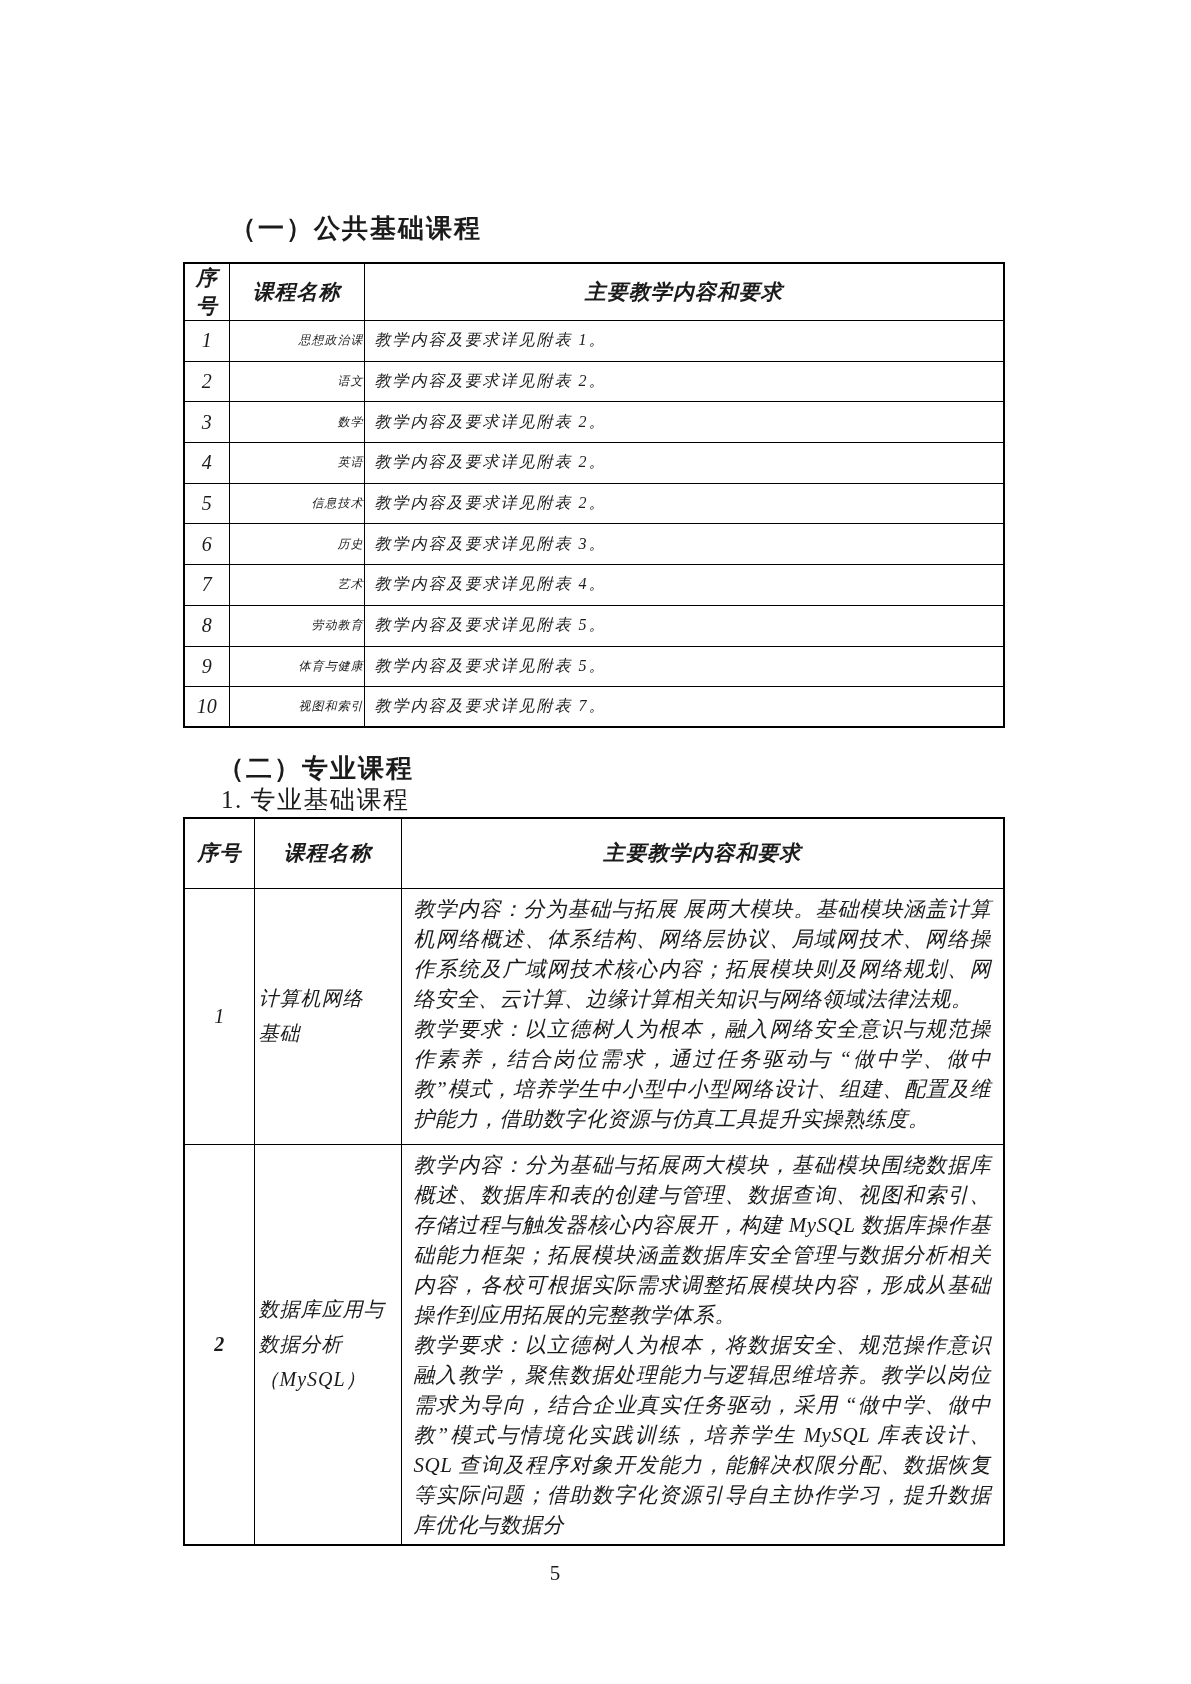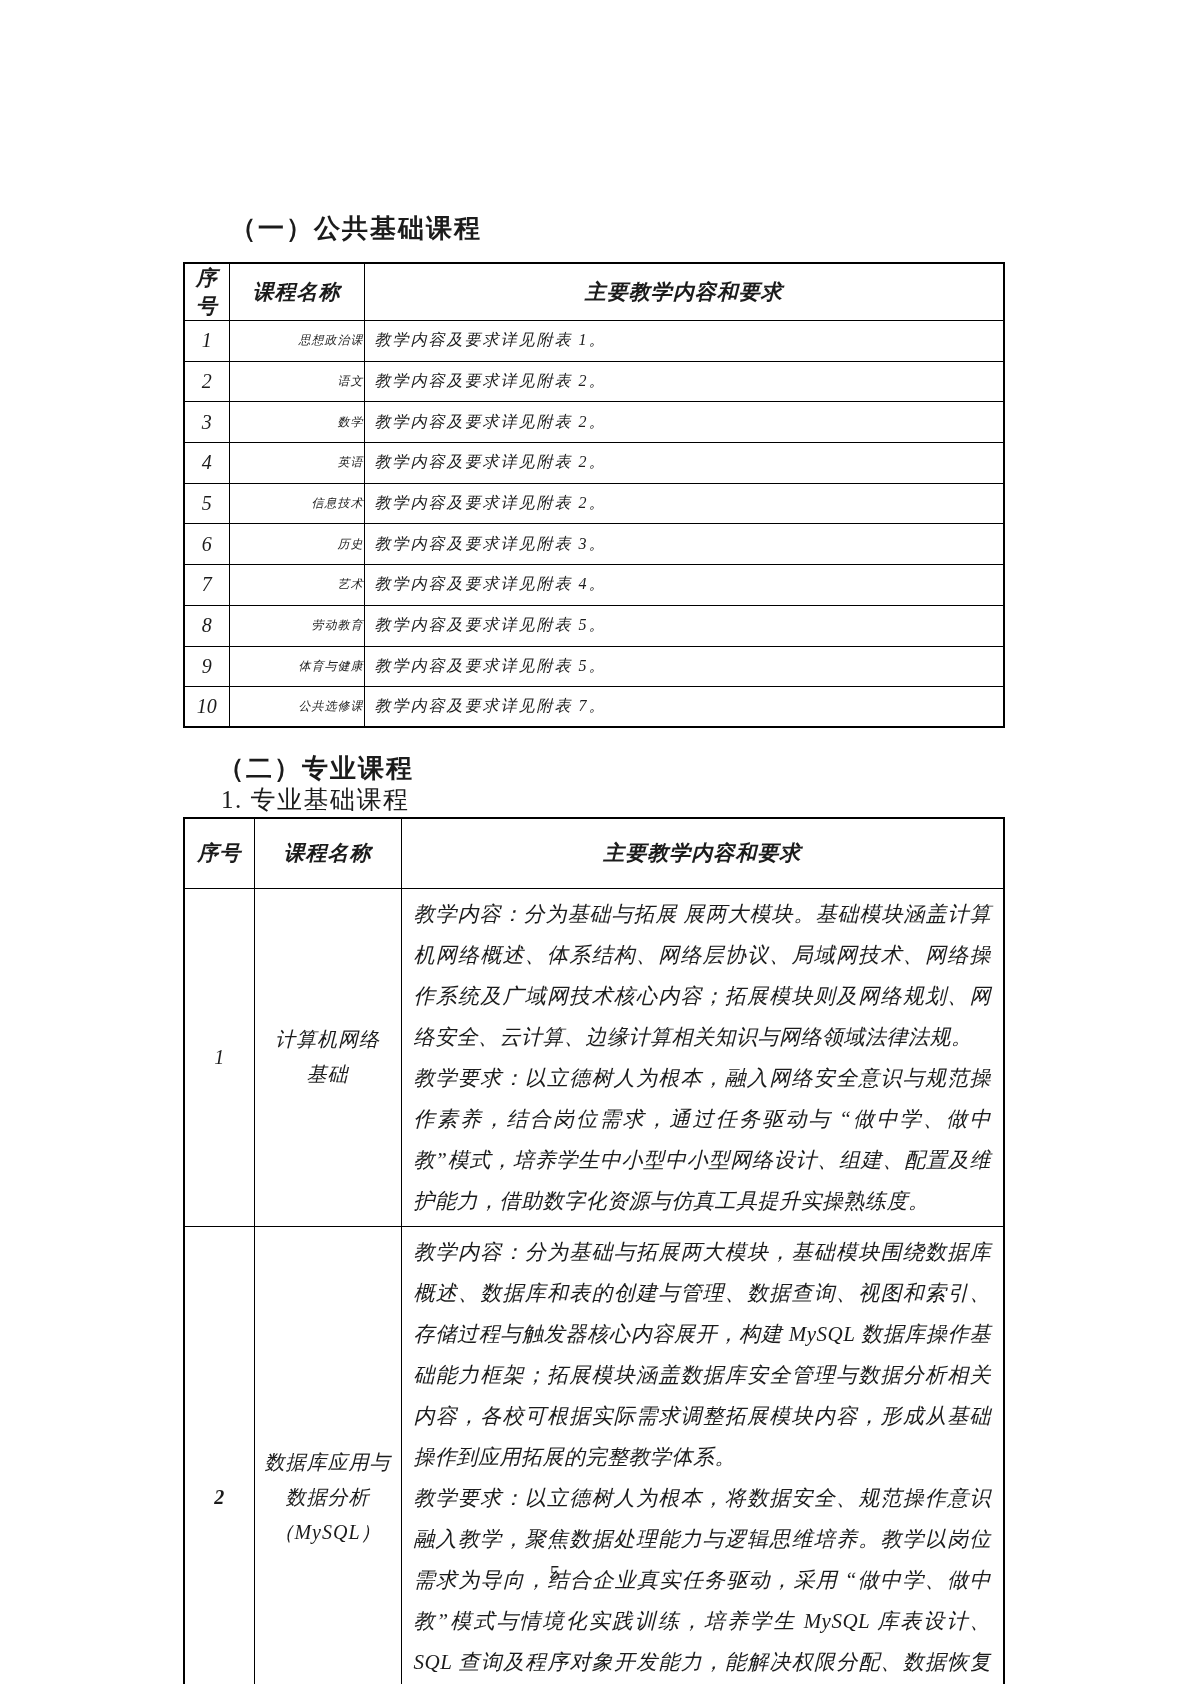--- a/index.html
+++ b/index.html
@@ -19,22 +19,22 @@
   th,td{border:1.6px solid #000;padding:0;}
   th{font-weight:bold;text-align:center;font-size:21px;letter-spacing:1px;}
   .t1 thead tr{height:43px;}
   .t1 tbody tr{height:40.7px;}
   .t1 .c-no{text-align:center;font-size:20px;}
   .t1 .c-name{text-align:right;font-size:12px;letter-spacing:1px;}
   .t1 .c-content{text-align:left;font-size:16px;letter-spacing:2px;padding:0 10px;}
 
   .t2 thead tr{height:70px;}
   .t2 .c-no{text-align:center;vertical-align:middle;font-size:20px;}
-  .t2 .c-name{text-align:center;vertical-align:middle;font-size:20px;letter-spacing:1px;line-height:35px;padding:0 4px;}
-  .t2 .c-body{vertical-align:top;text-align:justify;padding:5px 12px 4px 12px;font-size:21px;line-height:41px;letter-spacing:0.5px;}
+  .t2 .c-name{text-align:left;vertical-align:middle;font-size:20px;letter-spacing:1px;line-height:35px;padding:0 4px;}
+  .t2 .c-body{vertical-align:top;text-align:justify;padding:5px 12px 4px 12px;font-size:21px;line-height:30px;letter-spacing:0.5px;}
   .t2 .c-body p{margin:0;text-align:justify;}
   .row-net{height:256px;}
   .row-db{height:375px;}
   .bold{font-weight:bold;}
 
   .pageno{position:absolute;top:1561px;left:0;width:1110px;text-align:center;font-size:21px;}
 </style>
 </head>
 <body>
 
@@ -97,21 +97,21 @@
         <td class="c-name">劳动教育</td>
         <td class="c-content">教学内容及要求详见附表 5。</td>
       </tr>
       <tr>
         <td class="c-no">9</td>
         <td class="c-name">体育与健康</td>
         <td class="c-content">教学内容及要求详见附表 5。</td>
       </tr>
       <tr>
         <td class="c-no">10</td>
-        <td class="c-name">公共选修课</td>
+        <td class="c-name">视图和索引</td>
         <td class="c-content">教学内容及要求详见附表 7。</td>
       </tr>
     </tbody>
   </table>
 
   <h2 class="h-sec2">（二）专业课程</h2>
   <h3 class="h-sub">1. 专业基础课程</h3>
 
   <table class="t2">
     <colgroup>

